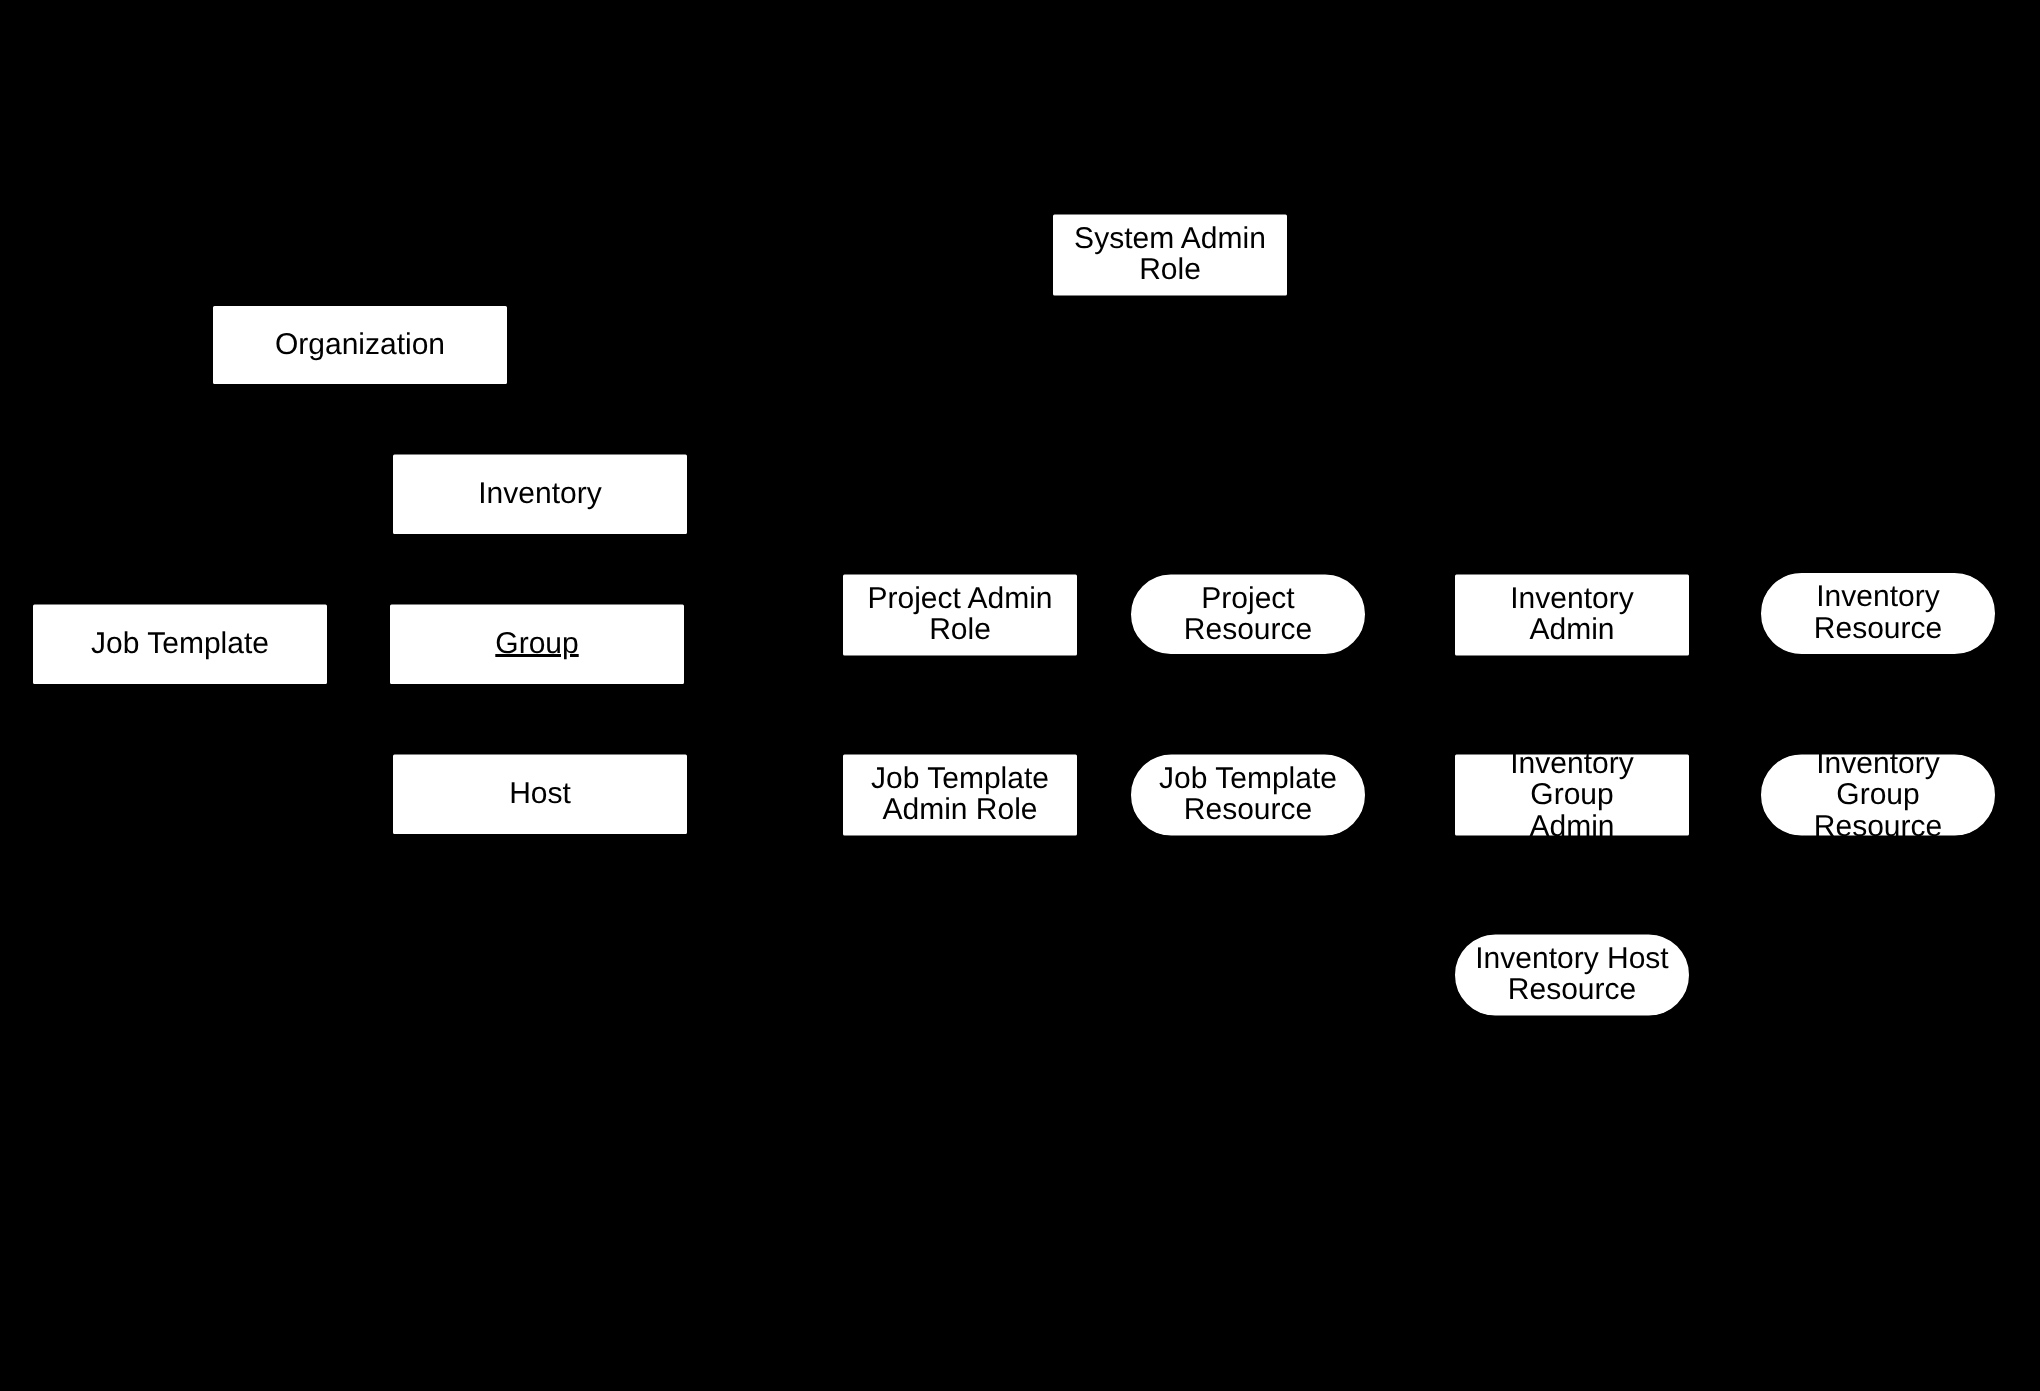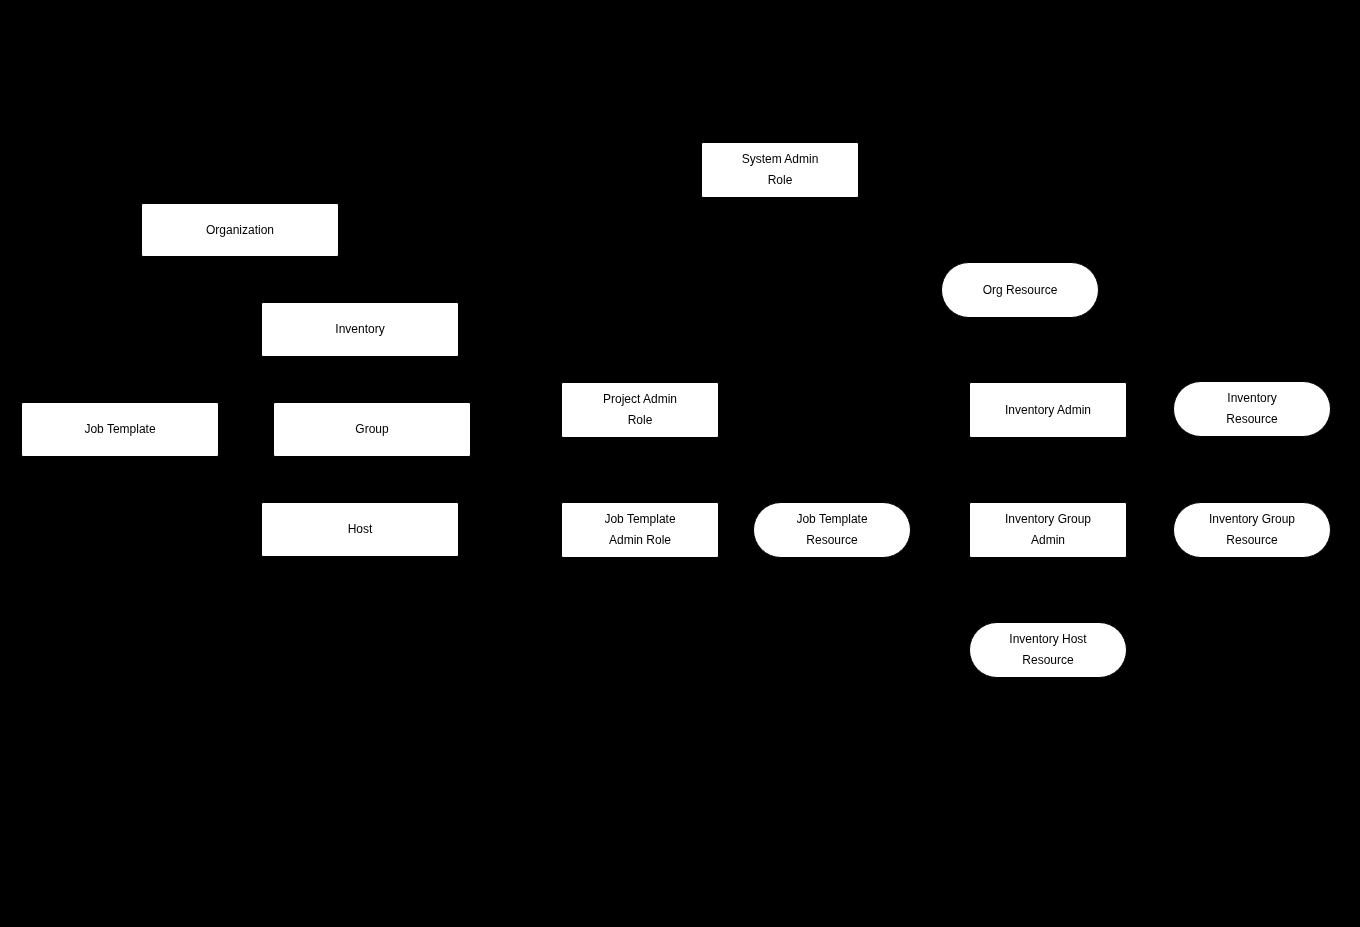--- a/index.html
+++ b/index.html
@@ -18,21 +18,21 @@
   .node {
     position: absolute;
     box-sizing: border-box;
     background: #ffffff;
     color: #000000;
     border: 1px solid #000000;
     display: flex;
     align-items: center;
     justify-content: center;
     text-align: center;
-    font-size: 12px;
+    font-size: 20px;
     line-height: 21px;
     white-space: pre-line;
     padding: 0 8px;
   }
   .rect {
     border-radius: 2px;
   }
   .pill {
     border-radius: 28px;
   }
@@ -42,33 +42,33 @@
 
 <div class="canvas">
 
   <div class="node rect" style="left:141px; top:203px; width:198px; height:54px;">Organization</div>
 
 
   <div class="node rect" style="left:261px; top:302px; width:198px; height:55px;">Inventory</div>
 
   <div class="node rect" style="left:21px; top:402px; width:198px; height:55px;">Job Template</div>
 
-  <div class="node rect" style="left:273px; top:402px; width:198px; height:55px;">Group</div>
+  <div class="node rect" style="left:259px; top:402px; width:198px; height:55px;text-decoration:underline;">Group</div>
 
   <div class="node rect" style="left:261px; top:502px; width:198px; height:55px;">Host</div>
 
   <div class="node rect" style="left:701px; top:142px; width:158px; height:56px;">System Admin
 Role</div>
 
 
-  <div class="node pill" style="left:941px; top:262px; width:158px; height:56px;">Org Resource</div>
 
   <div class="node rect" style="left:561px; top:382px; width:158px; height:56px;">Project Admin
 Role</div>
 
+  <div class="node pill" style="left:753px; top:382px; width:158px; height:55px;">Project Resource</div>
 
   <div class="node rect" style="left:969px; top:382px; width:158px; height:56px;">Inventory Admin</div>
 
   <div class="node pill" style="left:1173px; top:381px; width:158px; height:56px;">Inventory
 Resource</div>
 
   <div class="node rect" style="left:561px; top:502px; width:158px; height:56px;">Job Template
 Admin Role</div>
 
   <div class="node pill" style="left:753px; top:502px; width:158px; height:56px;">Job Template

